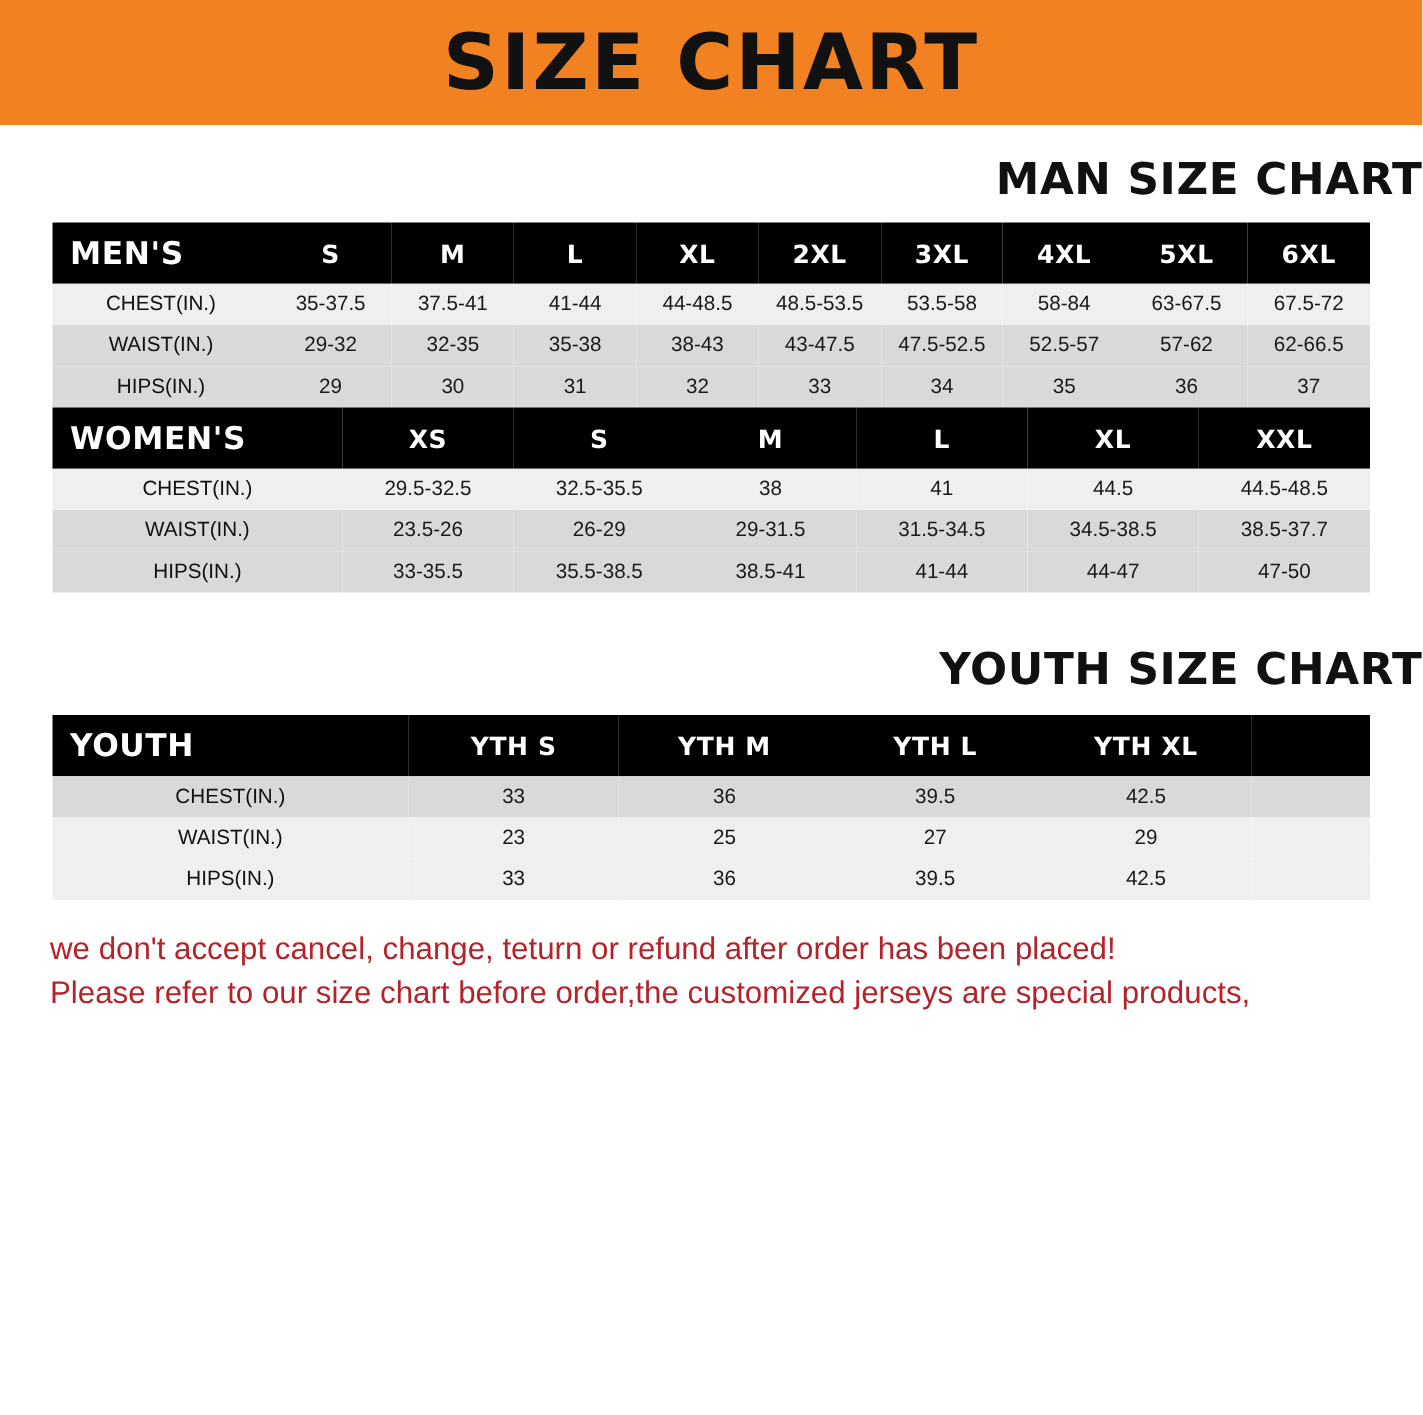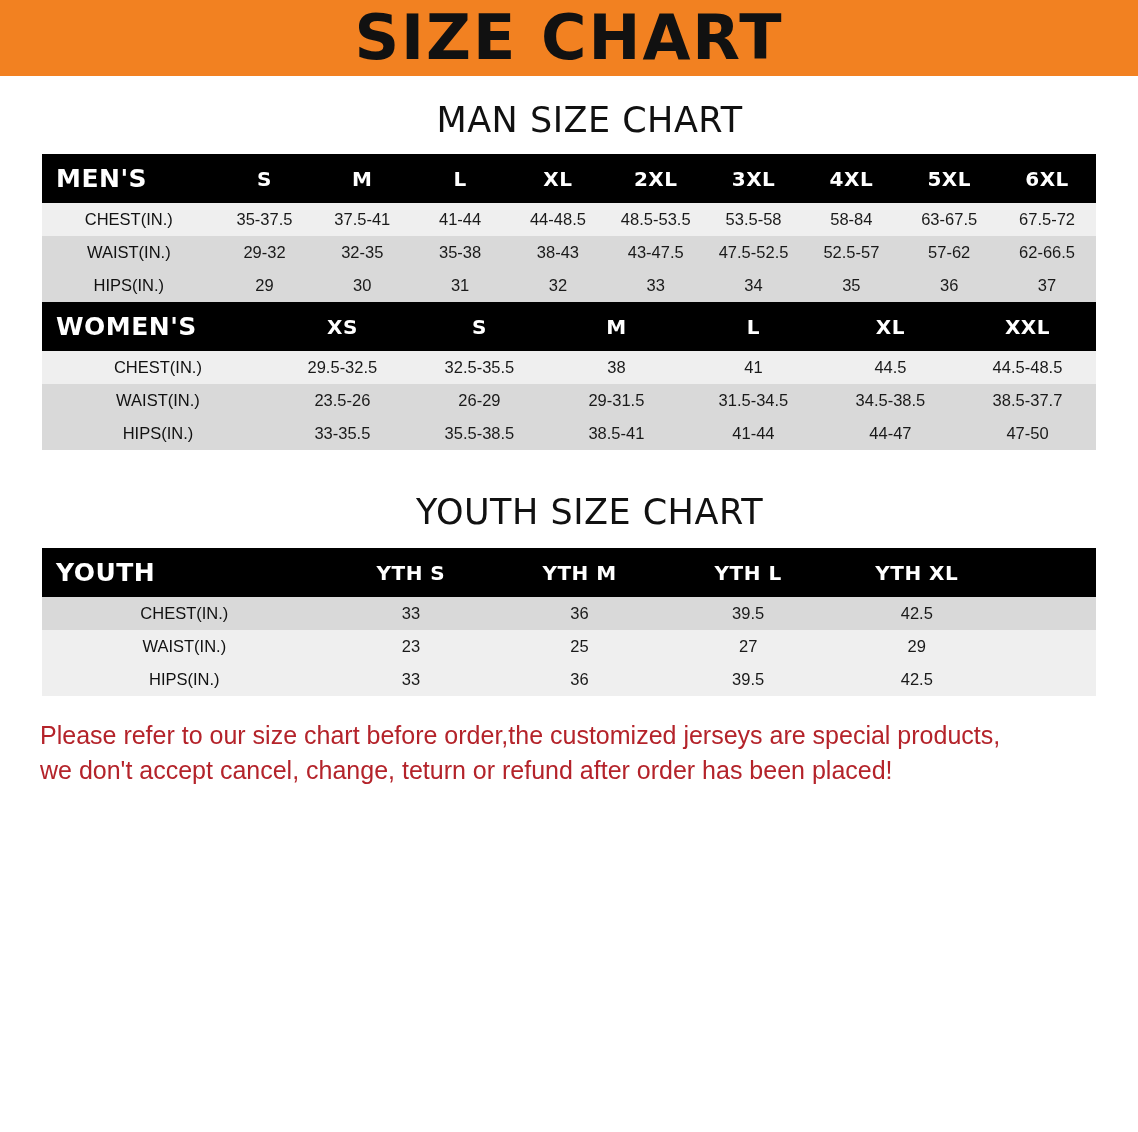--- a/index.html
+++ b/index.html
@@ -16,40 +16,40 @@
   }
   .page {
     position: relative;
     width: 1138px;
     height: 1132px;
     background: #ffffff;
   }
 
   
   .banner {
-    height: 76px;
+    height: 100px;
     background: #f28121;
     display: flex;
     align-items: center;
     justify-content: center;
   }
   .banner-title {
     font-family: "DejaVu Sans", sans-serif;
     font-weight: bold;
     font-size: 62px;
     letter-spacing: 2px;
     color: #111111;
     line-height: 1;
   }
 
   
   .section-title {
-    text-align: center;
+    text-align: right;
     font-family: "DejaVu Sans", sans-serif;
-    font-weight: normal;
+    font-weight: bold;
     color: #111;
     letter-spacing: 0.5px;
     margin-left: 41px;
   }
   .title-man   { font-size: 35px; margin-top: 24px; margin-bottom: 14px; }
   .title-women { font-size: 35px; margin-top: 34px; margin-bottom: 14px; }
   .title-youth { font-size: 35px; margin-top: 42px; margin-bottom: 16px; }
 
   
   .tbl-wrap {
@@ -288,17 +288,17 @@
         <td>36</td>
         <td>39.5</td>
         <td>42.5</td>
         <td></td>
       </tr>
     </tbody>
       </table>
   </div>
 
   <div class="note">
+    <div>we don't accept cancel, change, teturn or refund after order has been placed!</div>
     <div>Please refer to our size chart before order,the customized jerseys are special products,</div>
-    <div>we don't accept cancel, change, teturn or refund after order has been placed!</div>
   </div>
 
 </div>
 
 </body></html>

